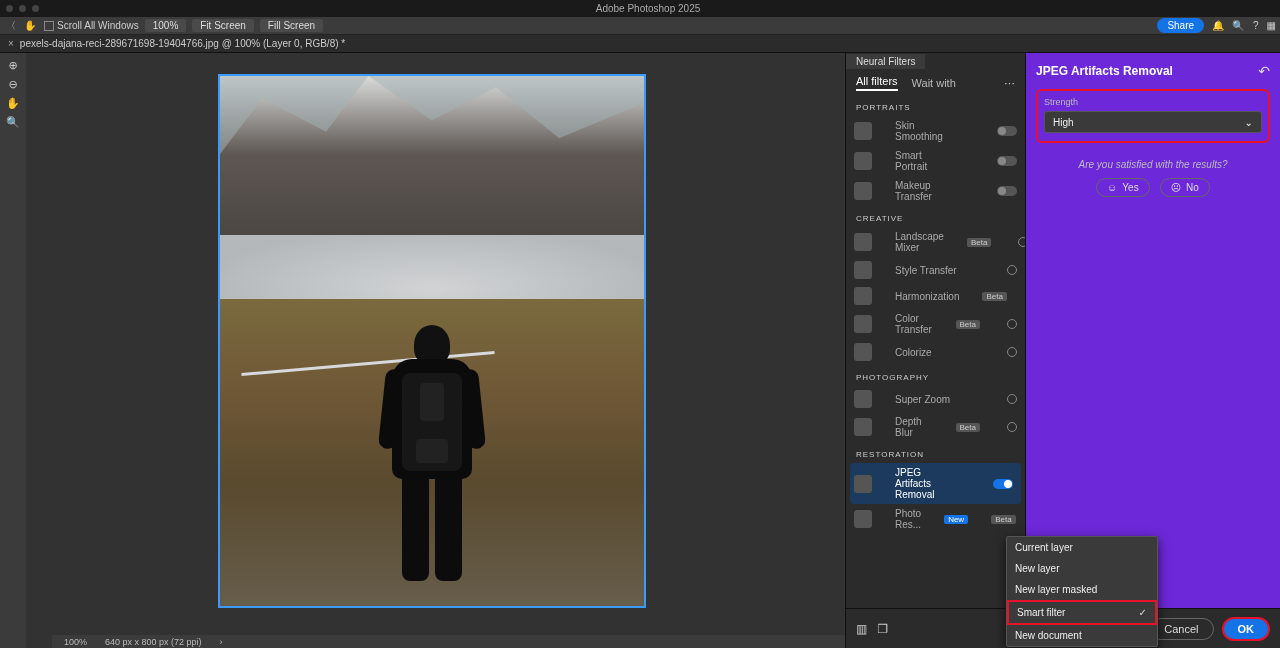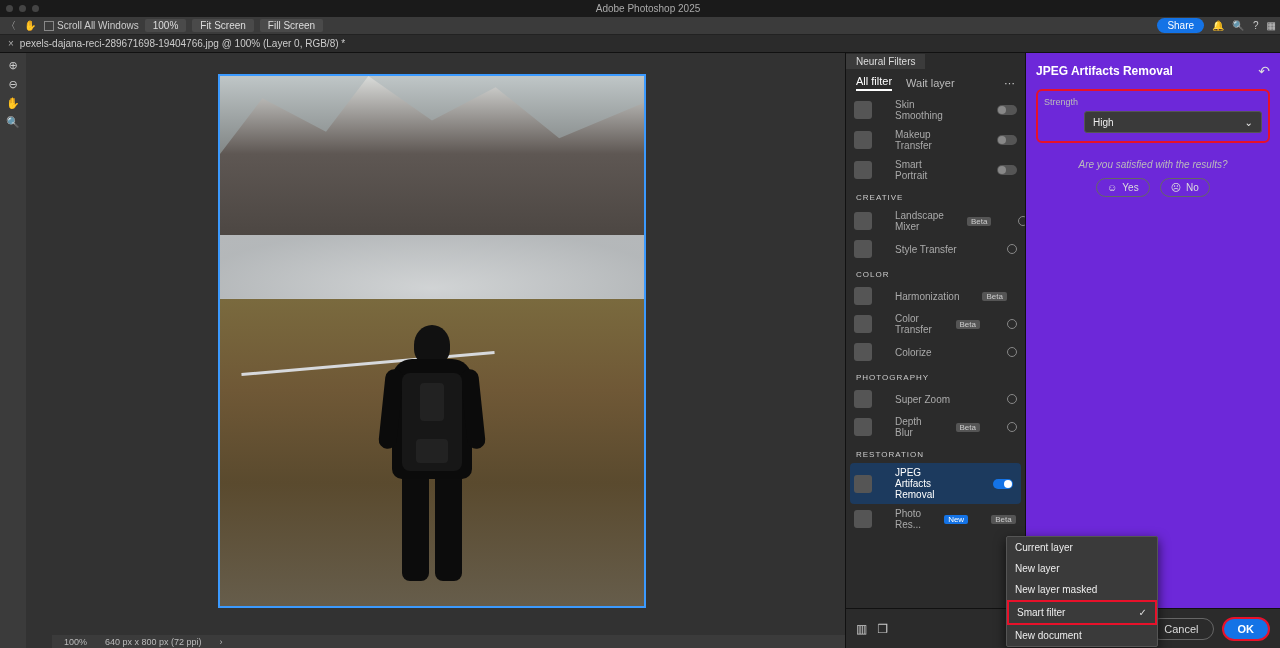--- a/index.html
+++ b/index.html
@@ -70,21 +70,21 @@
 .radio-empty{width:10px;height:10px;border:1.5px solid #888;border-radius:50%;margin-left:4px;flex-shrink:0;background:#2b2b2b;}
 .fscroll { overflow-y:auto; position:absolute; top:0; bottom:0; left:0; right:0; }
 
 
 .detail { flex:1; padding:10px; position:relative; }
 .detail-head { display:flex; align-items:center; }
 .detail-title { font-size:12px; font-weight:600; color:#fff; }
 .revert { margin-left:auto; font-size:14px; color:#ddd; }
 .hl-box { border:2px solid #e8112a; border-radius:6px; padding:6px 6px 8px; margin-top:10px;}
 .lbl { font-size:9px; color:#bbb; }
-.select { margin-top:4px;height:22px;background:#3a3a3a;border:1px solid #555;border-radius:3px;display:flex;align-items:center;padding:0 8px;font-size:10px;color:#eee;justify-content:space-between;margin-left:40px;}
+.select { margin-top:4px;height:22px;background:#3a3a3a;border:1px solid #555;border-radius:3px;display:flex;align-items:center;padding:0 8px;font-size:10px;color:#eee;justify-content:space-between;}
 .q-text { text-align:center; font-size:10px; font-style:italic; color:#bbb; margin-top:16px;}
 .yn-row { display:flex; gap:10px; justify-content:center; margin-top:8px;}
 .yn { border:1px solid #666;border-radius:12px;padding:3px 10px;font-size:10px;color:#ddd;display:flex;align-items:center;gap:5px;}
 
 
 .out-menu { position:absolute; left:1006px; top:536px; width:152px; background:#3a3a3a; border:1px solid #555; border-radius:2px; box-shadow:0 4px 12px #000a; font-size:10px; color:#eee; z-index:50;}
 .out-menu div { padding:5px 8px; cursor:pointer; position:relative;}
 .out-menu div.hl { border:2px solid #e8112a; display:flex; align-items:center; justify-content:space-between;}
 .out-menu div.hl .chk-m { color:#ddd; }
 
@@ -163,60 +163,60 @@
     </div>
   </div>
 </div>
 
 <div class="neural">
   <div class="filter-col">
     <div class="nf-head">
         <span class="nf-head-tab">Neural Filters</span>
       </div>
     <div class="tabs-row">
-      <span class="tab-a">All filter</span>
-      <span class="tab-b">Wait layer</span>
+      <span class="tab-a">All filters</span>
+      <span class="tab-b">Wait with</span>
       <span class="more">⋯</span>
     </div>
     <div class="filters-scroll">
         <div class="fscroll">
+      <div class="section-h">PORTRAITS</div>
       <div class="f-item">
             <span class="thumb"></span>
             <span>Skin Smoothing</span>
             <span style="margin-left:auto"></span>
             <span class="toggle off"></span>
           </div>
       <div class="f-item">
             <span class="thumb"></span>
+            <span>Smart Portrait</span>
+            <span style="margin-left:auto"></span>
+            <span class="toggle off"></span>
+          </div>
+      <div class="f-item">
+            <span class="thumb"></span>
             <span>Makeup Transfer</span>
             <span style="margin-left:auto"></span>
             <span class="toggle off"></span>
           </div>
-      <div class="f-item">
-            <span class="thumb"></span>
-            <span>Smart Portrait</span>
-            <span style="margin-left:auto"></span>
-            <span class="toggle off"></span>
-          </div>
 
       <div class="section-h">CREATIVE</div>
       <div class="f-item">
             <span class="thumb"></span>
             <span>Landscape Mixer</span>
             <span class="badge">Beta</span>
             <span class="radio-empty"></span>
           </div>
       <div class="f-item">
             <span class="thumb"></span>
             <span>Style Transfer</span>
             <span style="margin-left:auto"></span>
             <span class="radio-empty"></span>
           </div>
 
-      <div class="section-h">COLOR</div>
       <div class="f-item">
             <span class="thumb"></span>
             <span>Harmonization</span>
             <span class="badge">Beta</span>
             <span class="radio-empty"></span>
           </div>
       <div class="f-item">
             <span class="thumb"></span>
             <span>Color Transfer</span>
             <span class="badge">Beta</span>

